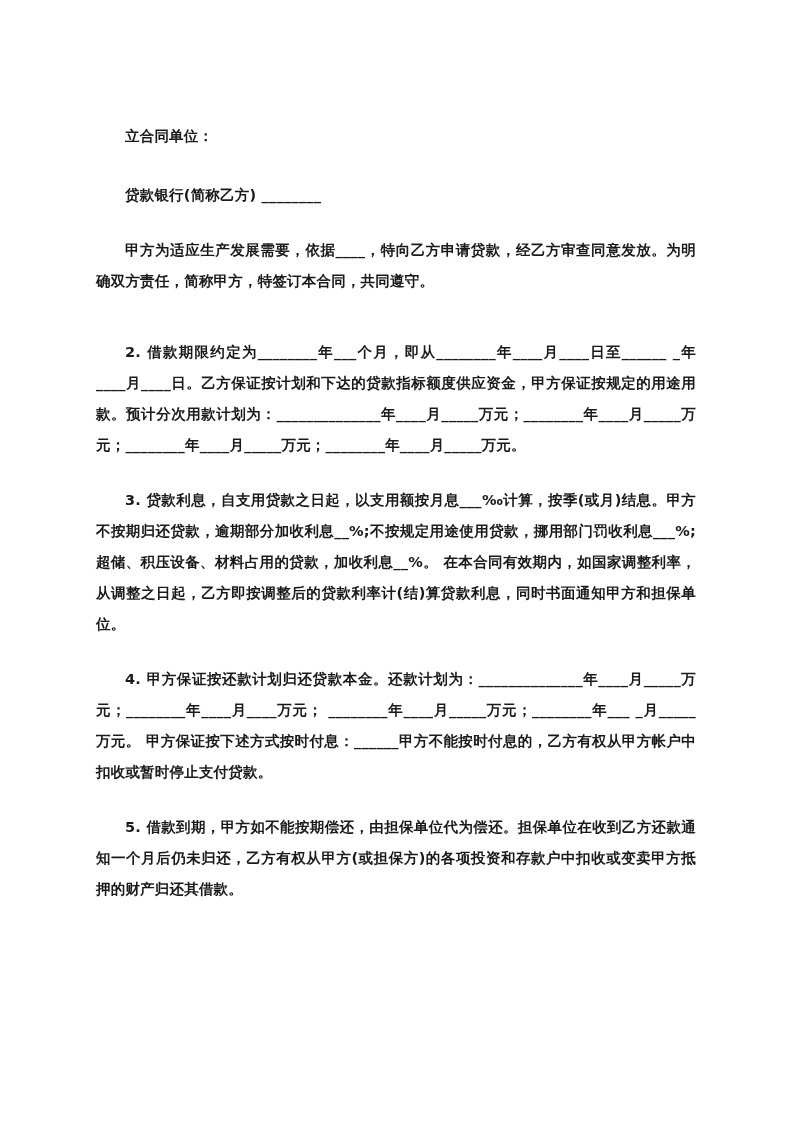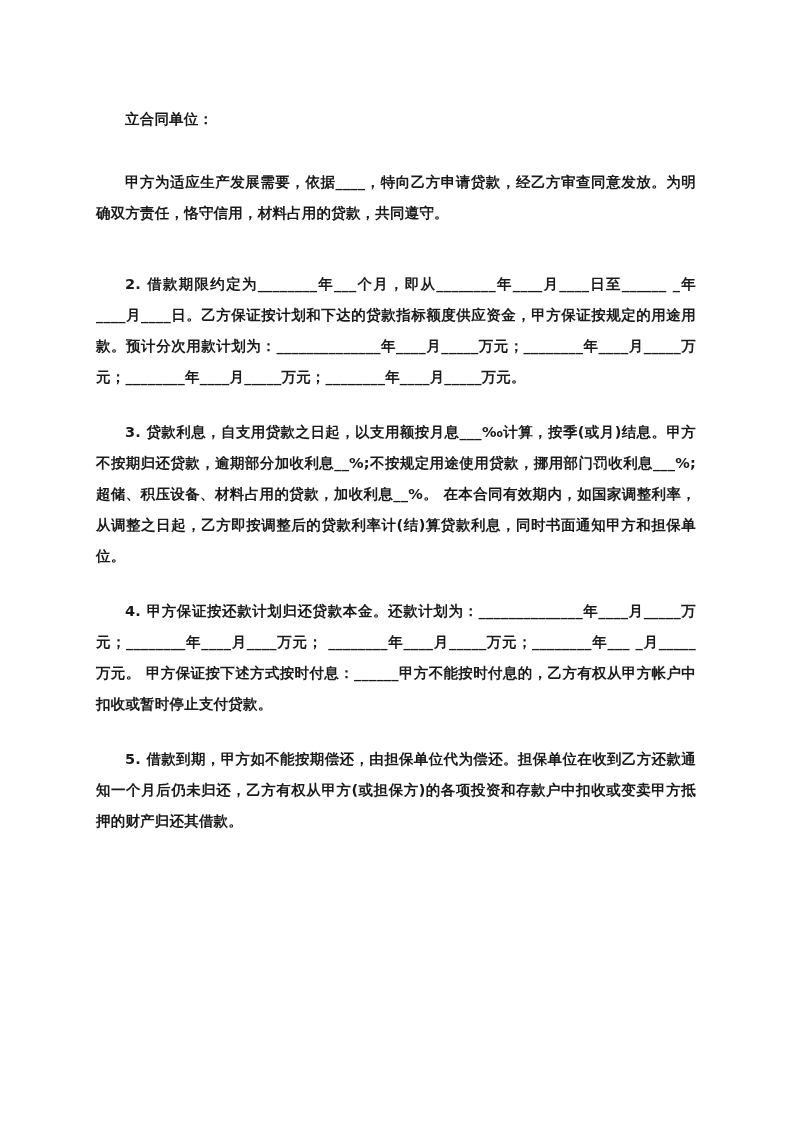--- a/index.html
+++ b/index.html
@@ -13,21 +13,21 @@
   .page {
     position: relative;
     width: 793px;
     height: 1122px;
     background: #ffffff;
     overflow: hidden;
   }
   .doc-body {
     position: absolute;
     left: 96px;
-    top: 104px;
+    top: 121px;
     width: 600px;
   }
   .para {
     font-size: 14.5px;
     line-height: 31px;
     color: #1a1a1a;
     margin: 0 0 20px 0;
     text-align: justify;
     letter-spacing: 0.2px;
     font-weight: 600;
@@ -44,24 +44,25 @@
 <div class="page">
   <div class="doc-body">
 
     <p class="para indent">立合同单位：</p>
 
     <div class="spacer-sm"></div>
 
 
     <div class="spacer-sm"></div>
 
+    <p class="para indent">贷款银行(简称乙方) ________</p>
 
     <div class="spacer-sm"></div>
 
-    <p class="para indent">甲方为适应生产发展需要，依据____，特向乙方申请贷款，经乙方审查同意发放。为明确双方责任，恪守信用，材料占用的贷款，共同遵守。</p>
+    <p class="para indent">甲方为适应生产发展需要，依据____，特向乙方申请贷款，经乙方审查同意发放。为明确双方责任，简称甲方，特签订本合同，共同遵守。</p>
 
     <div class="spacer-md"></div>
 
 
     <div class="spacer-md"></div>
 
     <p class="para indent">2. 借款期限约定为________年___个月，即从________年____月____日至______ _年____月____日。乙方保证按计划和下达的贷款指标额度供应资金，甲方保证按规定的用途用款。预计分次用款计划为：______________年____月_____万元；________年____月_____万元；________年____月_____万元；________年____月_____万元。</p>
 
     <div class="spacer-sm"></div>
 

